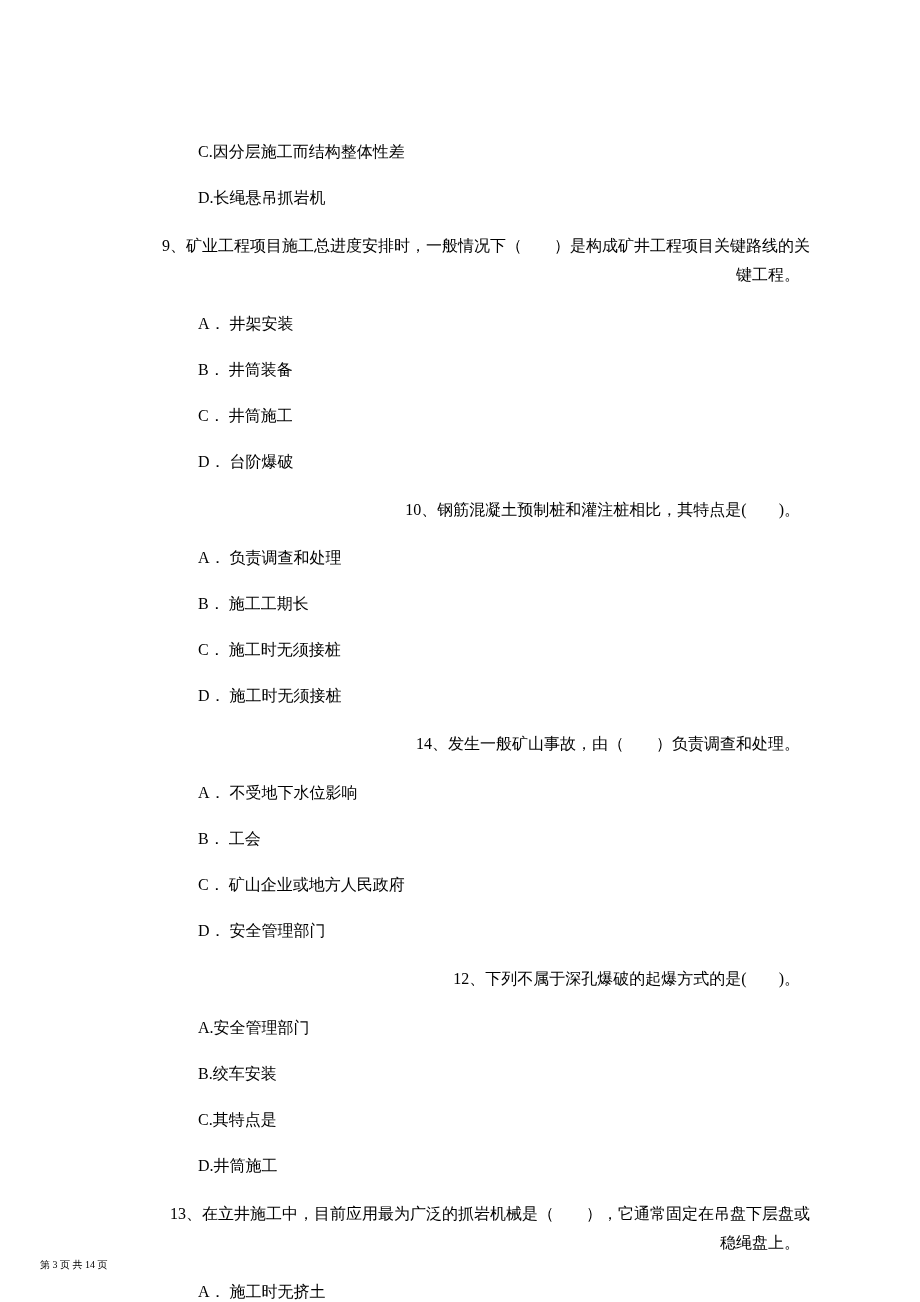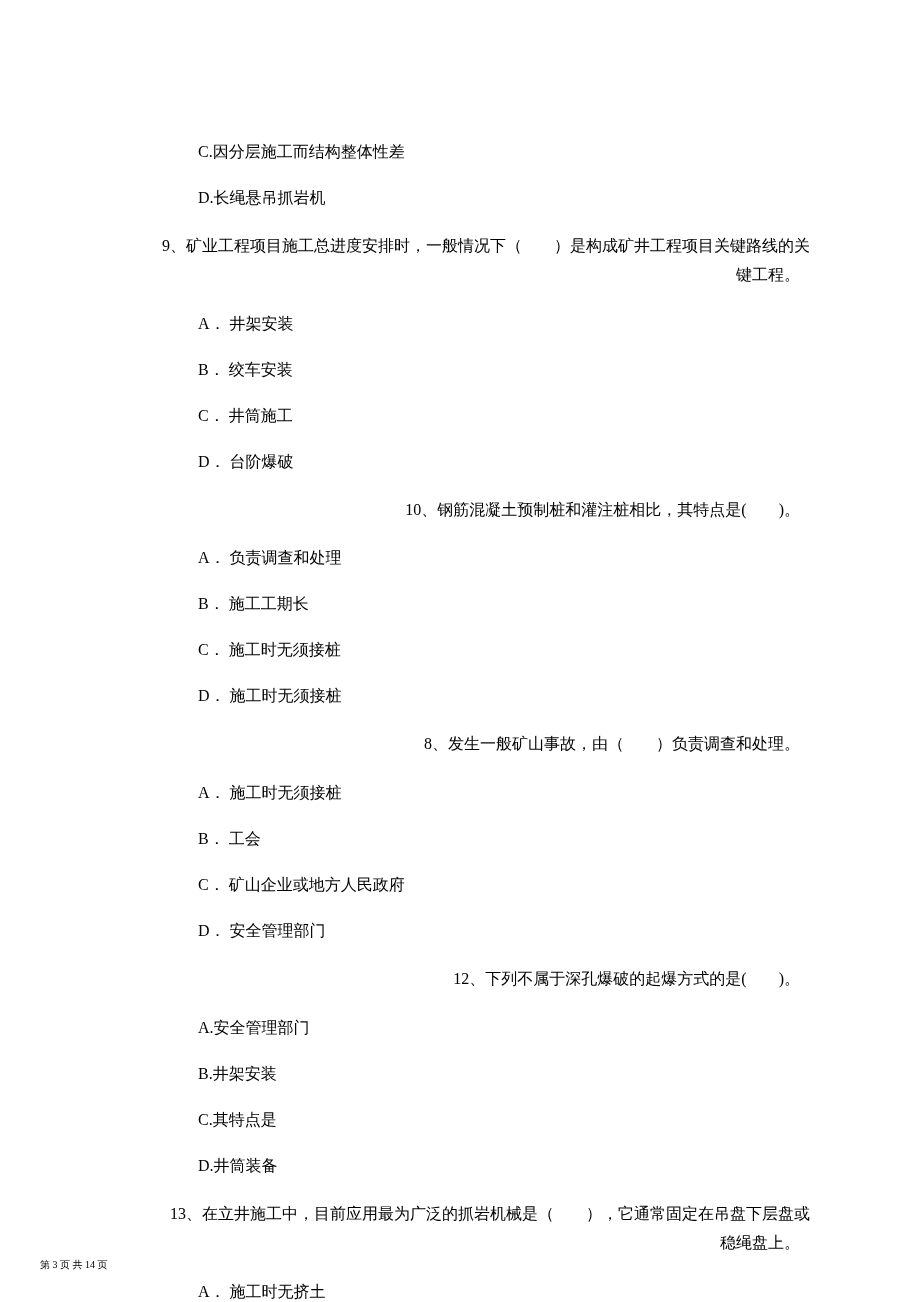--- a/index.html
+++ b/index.html
@@ -39,47 +39,47 @@
   <span>C.因分层施工而结构整体性差</span>
 </div>
 <div class="option">
   <span>D.长绳悬吊抓岩机</span>
 </div>
 
 <div class="question">
   <span>9、矿业工程项目施工总进度安排时，一般情况下（　　）是构成矿井工程项目关键路线的关键工程。</span>
 </div>
 <div class="option"><span>A． 井架安装</span></div>
-<div class="option"><span>B． 绞车安装</span></div>
+<div class="option"><span>B． 井筒装备</span></div>
 <div class="option"><span>C． 井筒施工</span></div>
 <div class="option"><span>D． 台阶爆破</span></div>
 
 <div class="question">
   <span>10、钢筋混凝土预制桩和灌注桩相比，其特点是(　　)。</span>
 </div>
 <div class="option"><span>A． 负责调查和处理</span></div>
 <div class="option"><span>B． 施工工期长</span></div>
 <div class="option"><span>C． 施工时无须接桩</span></div>
 <div class="option"><span>D． 施工时无须接桩</span></div>
 
 <div class="question">
-  <span>8、发生一般矿山事故，由（　　）负责调查和处理。</span>
+  <span>14、发生一般矿山事故，由（　　）负责调查和处理。</span>
 </div>
-<div class="option"><span>A． 施工时无须接桩</span></div>
+<div class="option"><span>A． 不受地下水位影响</span></div>
 <div class="option"><span>B． 工会</span></div>
 <div class="option"><span>C． 矿山企业或地方人民政府</span></div>
 <div class="option"><span>D． 安全管理部门</span></div>
 
 <div class="question">
   <span>12、下列不属于深孔爆破的起爆方式的是(　　)。</span>
 </div>
 <div class="option"><span>A.安全管理部门</span></div>
-<div class="option"><span>B.井架安装</span></div>
+<div class="option"><span>B.绞车安装</span></div>
 <div class="option"><span>C.其特点是</span></div>
-<div class="option"><span>D.井筒装备</span></div>
+<div class="option"><span>D.井筒施工</span></div>
 
 <div class="question">
   <span>13、在立井施工中，目前应用最为广泛的抓岩机械是（　　），它通常固定在吊盘下层盘或稳绳盘上。</span>
 </div>
 <div class="option"><span>A． 施工时无挤土</span></div>
 
 <div class="footer">
   <span>第 3 页 共 14 页</span>
 </div>
 

